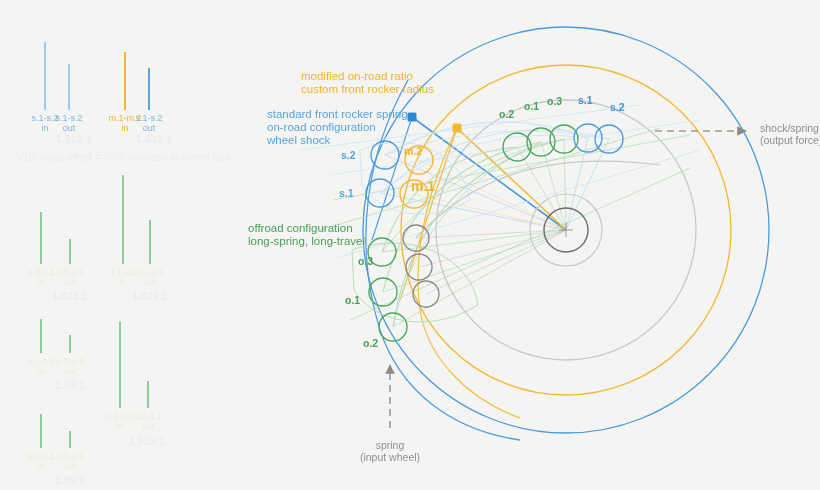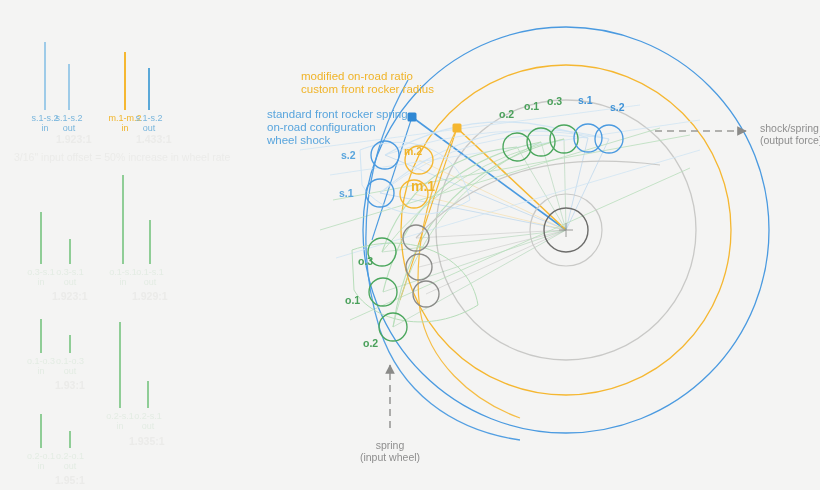--- a/index.html
+++ b/index.html
@@ -165,20 +165,22 @@
     </g>
   </svg>
 
   <div class="txt lbl-orange" style="left:301px;top:70px;font-size:11.5px;"><span>modified on-road ratio</span>
 <span>custom front rocker radius</span></div>
 
   <div class="txt lbl-blue" style="left:267px;top:108px;font-size:11.5px;"><span>standard front rocker spring</span>
 <span>on-road configuration</span>
 <span>wheel shock</span></div>
 
+  <div class="txt lbl-green" style="left:248px;top:222px;font-size:11.5px;"><span>offroad configuration</span>
+<span>long-spring, long-travel</span></div>
 
   <div class="txt lbl-gray" style="left:760px;top:123px;font-size:10.5px;"><span>shock/spring</span>
 <span>(output force)</span></div>
 
   <div class="txt lbl-gray" style="left:390px;top:440px;font-size:10.5px;text-align:center;transform:translateX(-50%);"><span>spring</span>
 <span>(input wheel)</span></div>
 
   <div id="point-labels">
       <div class="txt" style="left: 341px; top: 150px; font-size: 10.5px; font-weight: 700; color: rgb(89, 165, 221);">s.2</div>
       <div class="txt" style="left: 339px; top: 188px; font-size: 10.5px; font-weight: 700; color: rgb(89, 165, 221);">s.1</div>

